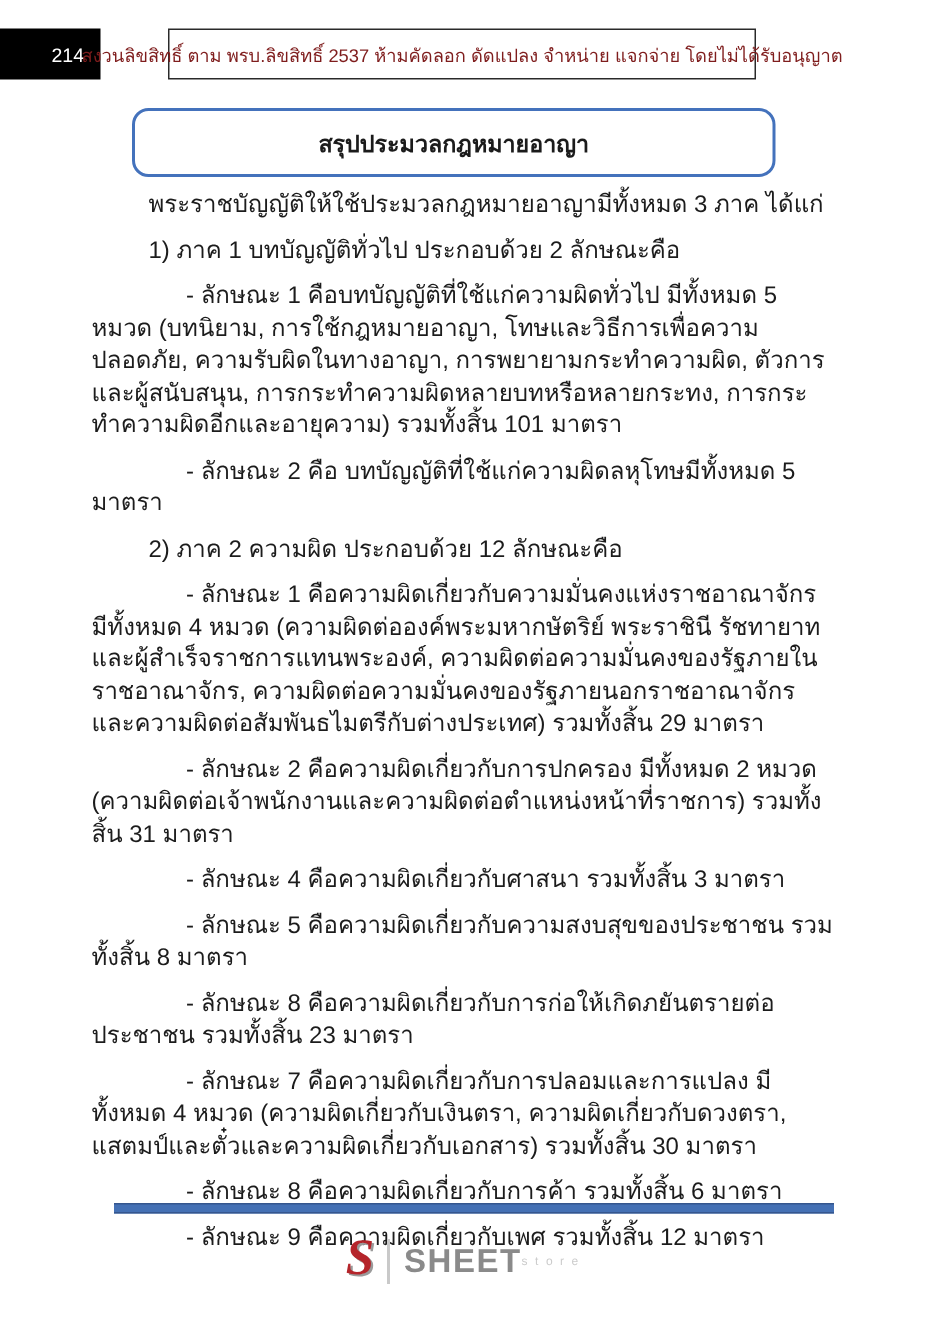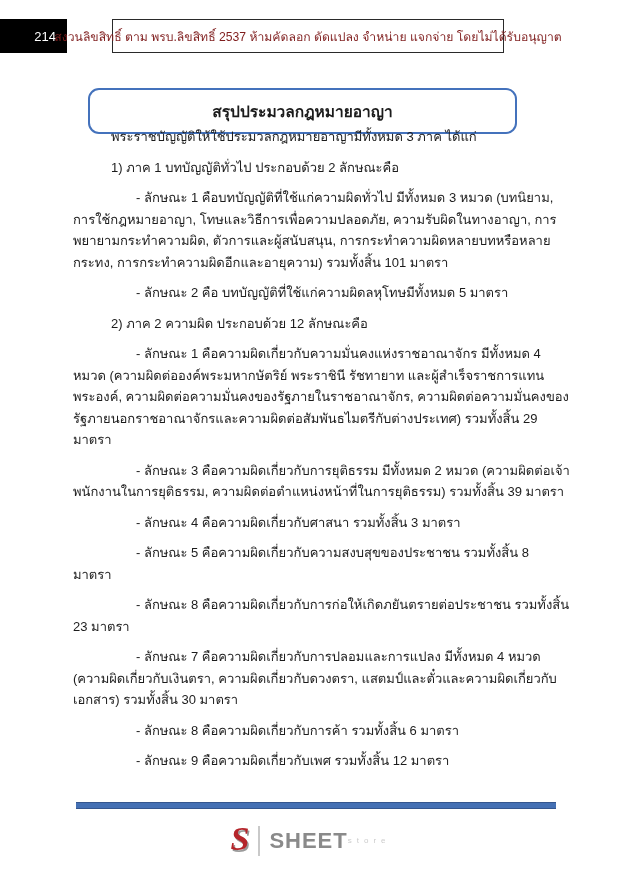--- a/index.html
+++ b/index.html
@@ -16,29 +16,29 @@
     font-size:13px;
   }
   .copyright-box{
     position:absolute;left:112px;top:19px;width:392px;height:34px;
     border:1.5px solid #2a2a2a;box-sizing:border-box;display:flex;
     align-items:center;justify-content:center;font-size:12.2px;color:#7f1d1d;
     white-space:nowrap;
   }
   
   .title-box{
-    position:absolute;left:88px;top:88px;width:429px;height:46px;
+    position:absolute;left:88px;top:72px;width:429px;height:46px;
     border:2.5px solid #4472bc;border-radius:11px;box-sizing:border-box;
     display:flex;align-items:center;justify-content:center;
     font-size:15.5px;font-weight:bold;color:#1b1b1b;background:#fff;
   }
   
   .body-text{
-    position:absolute;left:73px;top:126px;width:497px;
-    font-size:13px;line-height:21.5px;color:#1c1c1c;
+    position:absolute;left:61px;top:126px;width:497px;
+    font-size:16px;line-height:21.5px;color:#1c1c1c;
   }
   .body-text p{margin:0 0 9px 0;}
   .indent-a{text-indent:38px;}
   .indent-b{text-indent:63px;}
   
   .footer-bar{
     position:absolute;left:76px;top:802px;width:480px;height:7px;
     background:#4470b4;border-top:1.5px solid #35568e;border-bottom:1.5px solid #35568e;
     box-sizing:border-box;
   }
@@ -73,25 +73,25 @@
     <span>สงวนลิขสิทธิ์ ตาม พรบ.ลิขสิทธิ์ 2537 ห้ามคัดลอก ดัดแปลง จำหน่าย แจกจ่าย โดยไม่ได้รับอนุญาต</span>
   </div>
 
   <div class="title-box">
     <span>สรุปประมวลกฎหมายอาญา</span>
   </div>
 
   <div class="body-text">
     <p class="indent-a">พระราชบัญญัติให้ใช้ประมวลกฎหมายอาญามีทั้งหมด 3 ภาค ได้แก่</p>
     <p class="indent-a">1) ภาค 1 บทบัญญัติทั่วไป ประกอบด้วย 2 ลักษณะคือ</p>
-    <p class="indent-b">- ลักษณะ 1 คือบทบัญญัติที่ใช้แก่ความผิดทั่วไป มีทั้งหมด 3 หมวด (บทนิยาม, การใช้กฎหมายอาญา, โทษและวิธีการเพื่อความปลอดภัย, ความรับผิดในทางอาญา, การพยายามกระทำความผิด, ตัวการและผู้สนับสนุน, การกระทำความผิดหลายบทหรือหลายกระทง, การกระทำความผิดอีกและอายุความ) รวมทั้งสิ้น 101 มาตรา</p>
+    <p class="indent-b">- ลักษณะ 1 คือบทบัญญัติที่ใช้แก่ความผิดทั่วไป มีทั้งหมด 5 หมวด (บทนิยาม, การใช้กฎหมายอาญา, โทษและวิธีการเพื่อความปลอดภัย, ความรับผิดในทางอาญา, การพยายามกระทำความผิด, ตัวการและผู้สนับสนุน, การกระทำความผิดหลายบทหรือหลายกระทง, การกระทำความผิดอีกและอายุความ) รวมทั้งสิ้น 101 มาตรา</p>
     <p class="indent-b">- ลักษณะ 2 คือ บทบัญญัติที่ใช้แก่ความผิดลหุโทษมีทั้งหมด 5 มาตรา</p>
     <p class="indent-a">2) ภาค 2 ความผิด ประกอบด้วย 12 ลักษณะคือ</p>
     <p class="indent-b">- ลักษณะ 1 คือความผิดเกี่ยวกับความมั่นคงแห่งราชอาณาจักร มีทั้งหมด 4 หมวด (ความผิดต่อองค์พระมหากษัตริย์ พระราชินี รัชทายาท และผู้สำเร็จราชการแทนพระองค์, ความผิดต่อความมั่นคงของรัฐภายในราชอาณาจักร, ความผิดต่อความมั่นคงของรัฐภายนอกราชอาณาจักรและความผิดต่อสัมพันธไมตรีกับต่างประเทศ) รวมทั้งสิ้น 29 มาตรา</p>
-    <p class="indent-b">- ลักษณะ 3 คือความผิดเกี่ยวกับการยุติธรรม มีทั้งหมด 2 หมวด (ความผิดต่อเจ้าพนักงานในการยุติธรรม, ความผิดต่อตำแหน่งหน้าที่ในการยุติธรรม) รวมทั้งสิ้น 39 มาตรา</p>
+    <p class="indent-b">- ลักษณะ 2 คือความผิดเกี่ยวกับการปกครอง มีทั้งหมด 2 หมวด (ความผิดต่อเจ้าพนักงานและความผิดต่อตำแหน่งหน้าที่ราชการ) รวมทั้งสิ้น 31 มาตรา</p>
     <p class="indent-b">- ลักษณะ 4 คือความผิดเกี่ยวกับศาสนา รวมทั้งสิ้น 3 มาตรา</p>
     <p class="indent-b">- ลักษณะ 5 คือความผิดเกี่ยวกับความสงบสุขของประชาชน รวมทั้งสิ้น 8 มาตรา</p>
     <p class="indent-b">- ลักษณะ 8 คือความผิดเกี่ยวกับการก่อให้เกิดภยันตรายต่อประชาชน รวมทั้งสิ้น 23 มาตรา</p>
     <p class="indent-b">- ลักษณะ 7 คือความผิดเกี่ยวกับการปลอมและการแปลง มีทั้งหมด 4 หมวด (ความผิดเกี่ยวกับเงินตรา, ความผิดเกี่ยวกับดวงตรา, แสตมป์และตั๋วและความผิดเกี่ยวกับเอกสาร) รวมทั้งสิ้น 30 มาตรา</p>
     <p class="indent-b">- ลักษณะ 8 คือความผิดเกี่ยวกับการค้า รวมทั้งสิ้น 6 มาตรา</p>
     <p class="indent-b">- ลักษณะ 9 คือความผิดเกี่ยวกับเพศ รวมทั้งสิ้น 12 มาตรา</p>
   </div>
 
   <div class="footer-bar"></div>
   <div class="logo">

